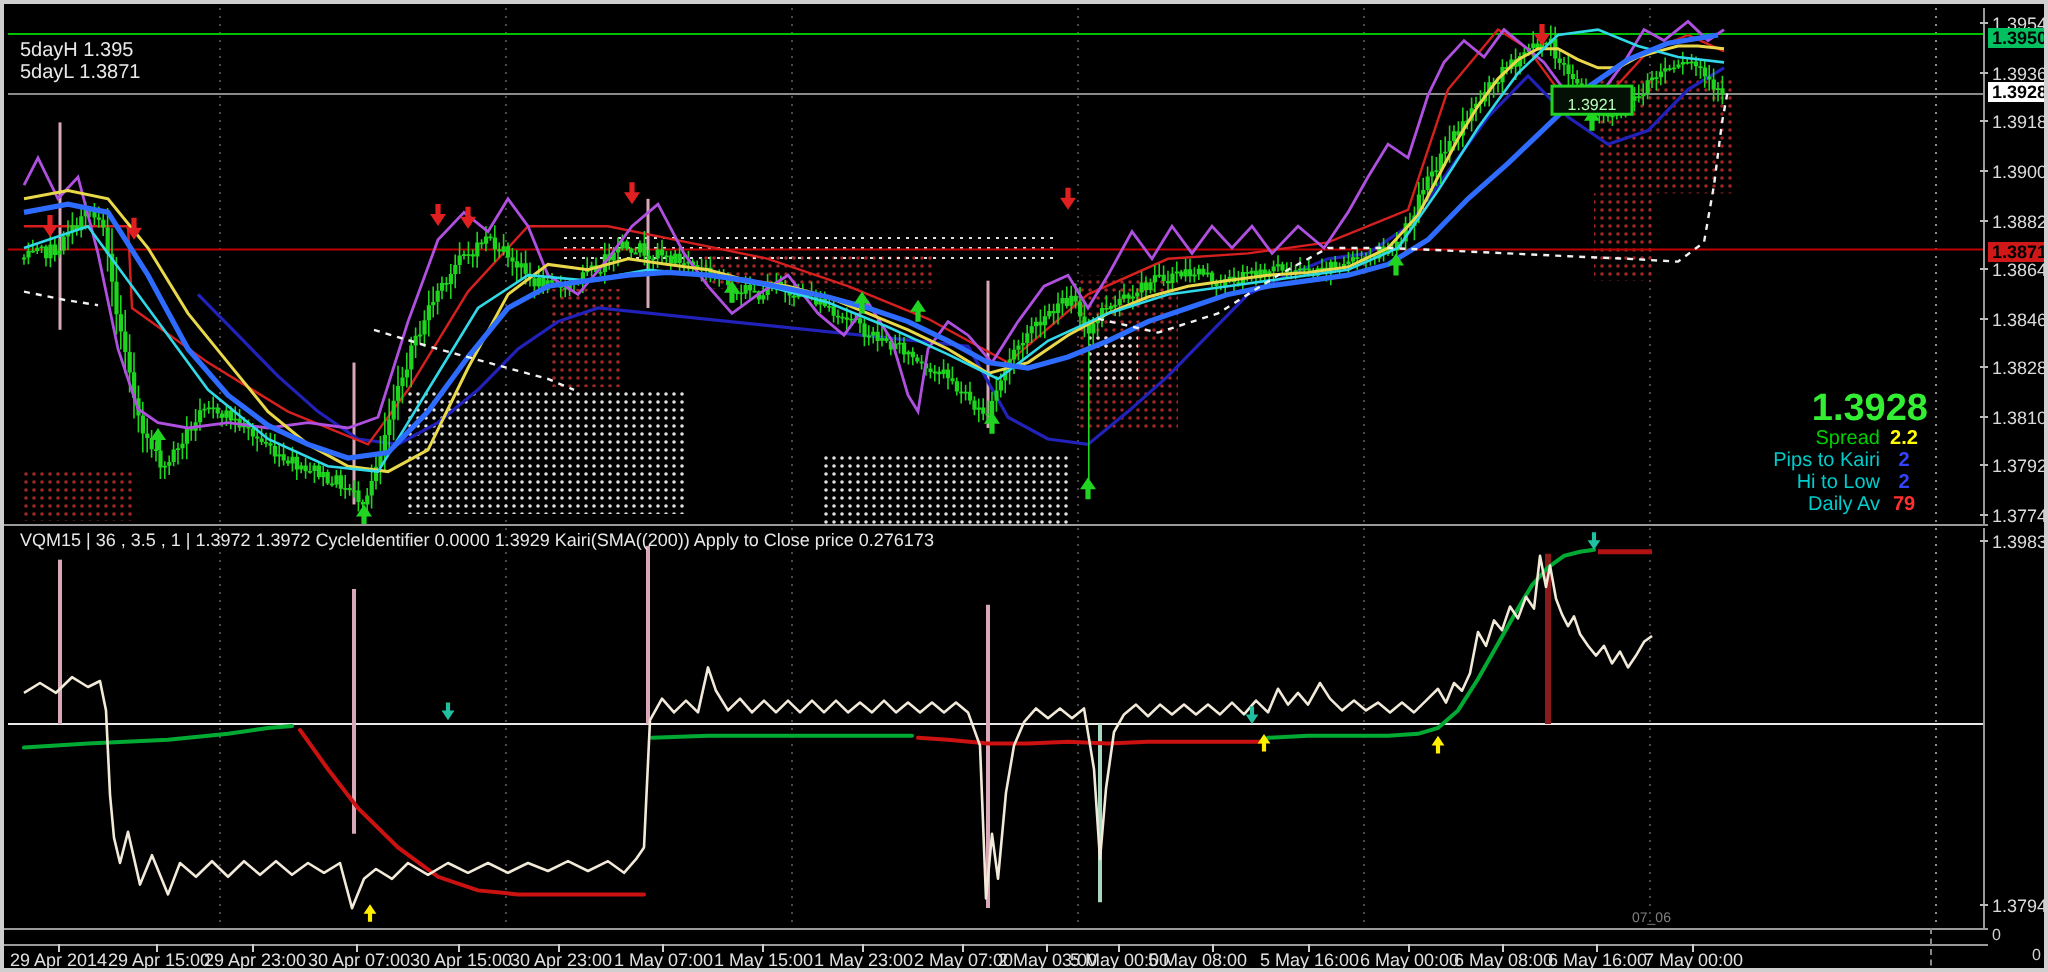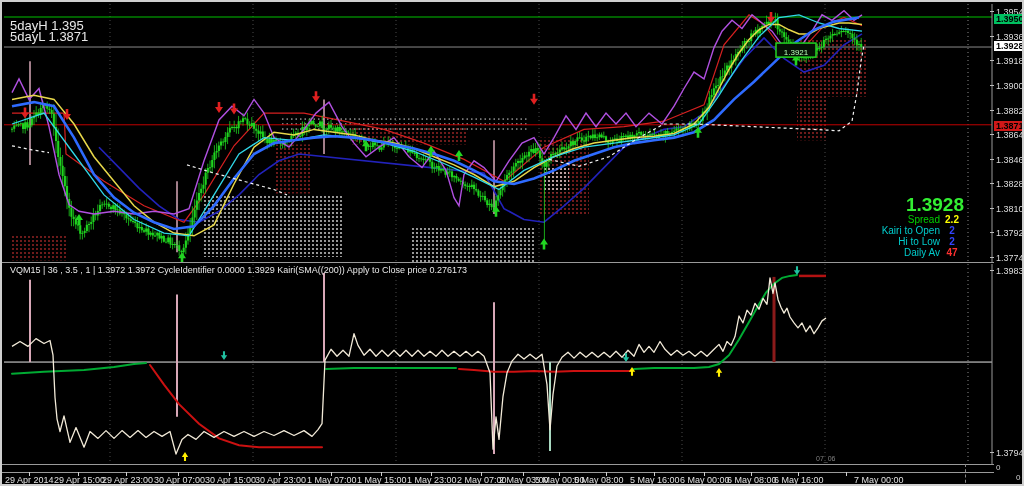--- a/index.html
+++ b/index.html
@@ -2,21 +2,21 @@
 <html><head>
 <meta charset="utf-8">
 <style>
   html,body{margin:0;padding:0;background:#2a2a2a;}
   #app{position:relative;width:1024px;height:486px;background:#000;
        border:2px solid #cfcfcf;box-sizing:border-box;overflow:hidden;
        font-family:"Liberation Sans",sans-serif;}
   svg{position:absolute;display:block;}
   .ovl{position:absolute;color:#e8e8e8;white-space:nowrap;}
   #title{left:8px;top:2px;font-size:10px;}
-  #legend{left:8px;top:18px;font-size:13px;line-height:11px;}
+  #legend{left:8px;top:18px;font-size:10px;line-height:11px;}
   #subhdr{left:8px;top:263px;font-size:9px;color:#e8e8e8;}
   #info{position:absolute;right:58px;top:194px;text-align:right;line-height:11px;}
   #info .big{font-size:19px;font-weight:bold;line-height:18px;}
   #info .row{font-size:10px;}
   #info .val{display:inline-block;width:24px;text-align:center;font-weight:bold;}
   .axlab{position:absolute;left:994px;font-size:9px;color:#dcdcdc;}
   .badge{position:absolute;left:992px;font-size:9px;color:#000;padding:0 2px;font-weight:bold;}
   .tick{position:absolute;left:988px;width:4px;height:1px;background:#bbb;}
   .sep{position:absolute;left:0;width:992px;height:1px;background:#9a9a9a;}
   .tlab{position:absolute;top:473px;font-size:9px;color:#e0e0e0;}
@@ -138,23 +138,23 @@
 
   <div id="legend" class="ovl">
     <div>5dayH 1.395</div>
     <div>5dayL 1.3871</div>
   </div>
 
   <div id="info">
     <div class="big" style="color: rgb(51, 238, 51);">1.3928</div>
     <div id="inforows">
         <div class="row"><span style="color: rgb(0, 208, 0);">Spread</span><span class="val" style="color: rgb(255, 255, 0);">2.2</span></div>
-        <div class="row"><span style="color: rgb(0, 204, 204);">Kairi to Open</span><span class="val" style="color: rgb(51, 68, 255);">2</span></div>
+        <div class="row"><span style="color: rgb(0, 204, 204);">Pips to Kairi</span><span class="val" style="color: rgb(51, 68, 255);">2</span></div>
         <div class="row"><span style="color: rgb(0, 204, 204);">Hi to Low</span><span class="val" style="color: rgb(51, 68, 255);">2</span></div>
-        <div class="row"><span style="color: rgb(0, 204, 204);">Daily Av</span><span class="val" style="color: rgb(255, 48, 48);">47</span></div>
+        <div class="row"><span style="color: rgb(0, 204, 204);">Daily Av</span><span class="val" style="color: rgb(255, 48, 48);">79</span></div>
       </div>
   </div>
 
   <div id="subhdr" class="ovl">VQM15 |  36 , 3.5 , 1  |  1.3972 1.3972   CycleIdentifier 0.0000 1.3929   Kairi(SMA((200)) Apply to Close price 0.276173</div>
 
   <div id="striplab">0</div>
   <div id="taxzero">0</div>
 <div class="axlab" style="top: 5px;">1.39545</div>
     <div class="tick" style="top: 9px;"></div>
     <div class="axlab" style="top: 30px;">1.39365</div>
@@ -211,15 +211,15 @@
     <div class="tlab" style="left: 572px; text-decoration: underline;">5 May 08:00</div>
     <div class="ttick" style="left: 604px;"></div>
     <div class="tlab" style="left: 628px;">5 May 16:00</div>
     <div class="ttick" style="left: 652px;"></div>
     <div class="tlab" style="left: 678px;">6 May 00:00</div>
     <div class="ttick" style="left: 702px;"></div>
     <div class="tlab" style="left: 725px;">6 May 08:00</div>
     <div class="ttick" style="left: 749px;"></div>
     <div class="tlab" style="left: 772px;">6 May 16:00</div>
     <div class="ttick" style="left: 796px;"></div>
-    <div class="tlab" style="left: 820px; margin-left: 32px;">7 May 00:00</div>
+    <div class="tlab" style="left: 820px;">7 May 00:00</div>
     <div class="ttick" style="left: 844px;"></div>
   </div>
 
 </body></html>

